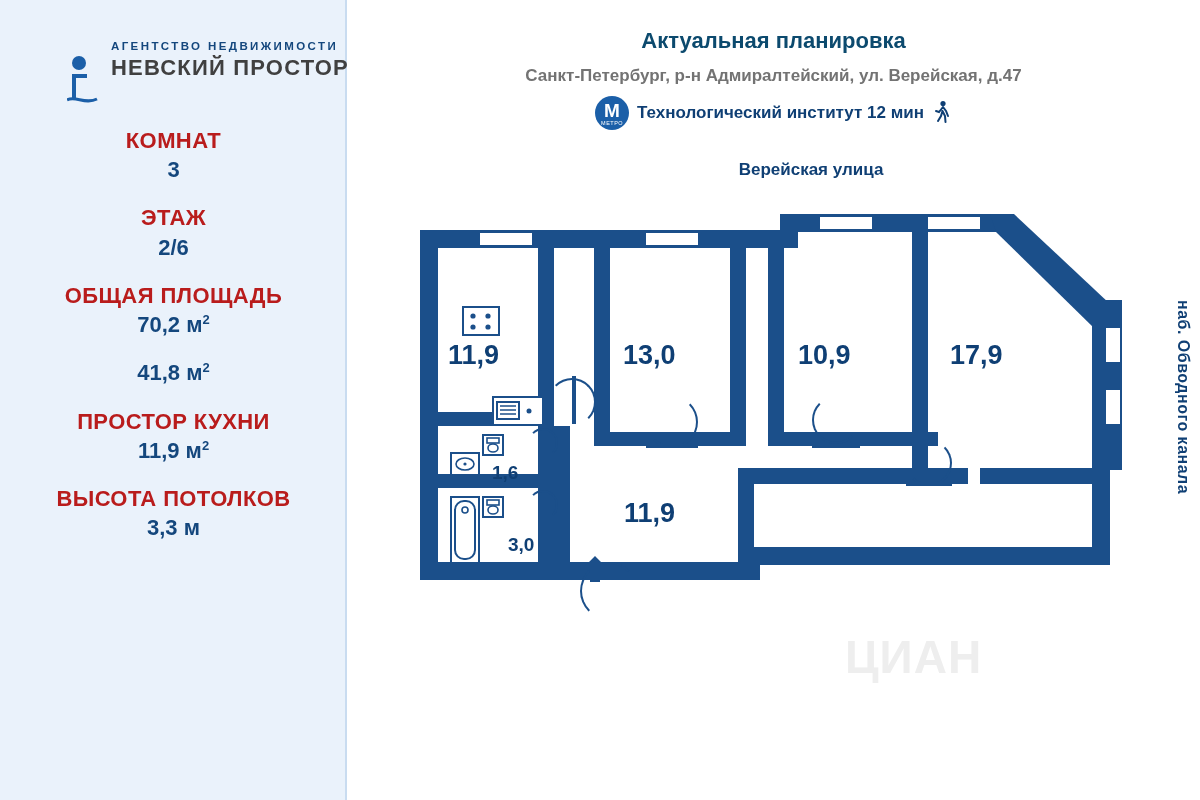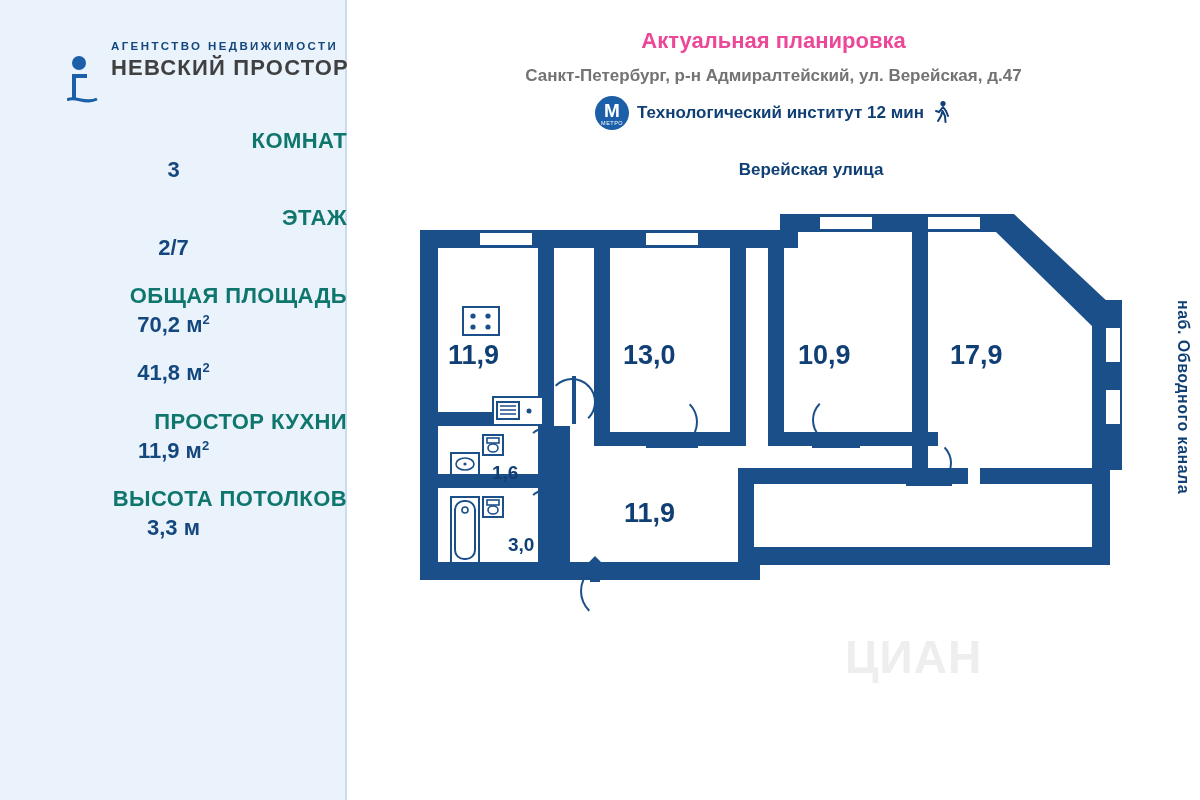--- a/index.html
+++ b/index.html
@@ -32,33 +32,32 @@
     font-weight: bold; margin-bottom: 3px;
   }
   .logo-main {
     font-size: 22px; letter-spacing: 1.2px; color: #404040;
     font-weight: bold; white-space: nowrap;
   }
 
   .stats { position: absolute; top: 128px; left: 0; width: 347px; }
   .stat { margin-bottom: 22px; }
   .stat-label {
-    color: #0f766e; font-weight: bold; font-size: 22px; letter-spacing: 0.4px;
+    color: #b91c1c; font-weight: bold; font-size: 22px; letter-spacing: 0.4px;
     line-height: 1.15;
-    text-align: right;
   }
   .stat-value {
     color: #14477d; font-weight: bold; font-size: 22px; margin-top: 4px;
   }
   .stat-value sup { font-size: 13px; vertical-align: super; }
 
   
   .header { position: absolute; left: 347px; top: 0; width: 853px; }
   .h-title {
-    text-align: center; color: #ec4899; font-weight: bold;
+    text-align: center; color: #0c4a6e; font-weight: bold;
     font-size: 22px; margin-top: 28px;
   }
   .h-sub {
     text-align: center; color: #737373; font-weight: bold;
     font-size: 17px; margin-top: 12px;
   }
   .h-metro {
     display: flex; align-items: center; justify-content: center;
     margin-top: 10px; gap: 8px;
   }
@@ -130,21 +129,21 @@
       </div>
     </div>
 
     <div class="stats">
       <div class="stat">
         <div class="stat-label">КОМНАТ</div>
         <div class="stat-value"><span>3</span></div>
       </div>
       <div class="stat">
         <div class="stat-label">ЭТАЖ</div>
-        <div class="stat-value"><span>2/7</span></div>
+        <div class="stat-value"><span>2/6</span></div>
       </div>
       <div class="stat">
         <div class="stat-label">ОБЩАЯ ПЛОЩАДЬ</div>
         <div class="stat-value"><span>70,2 м</span><sup>2</sup></div>
       </div>
       <div class="stat">
         <div class="stat-value"><span>41,8 м</span><sup>2</sup></div>
       </div>
       <div class="stat">
         <div class="stat-label">ПРОСТОР КУХНИ</div>

